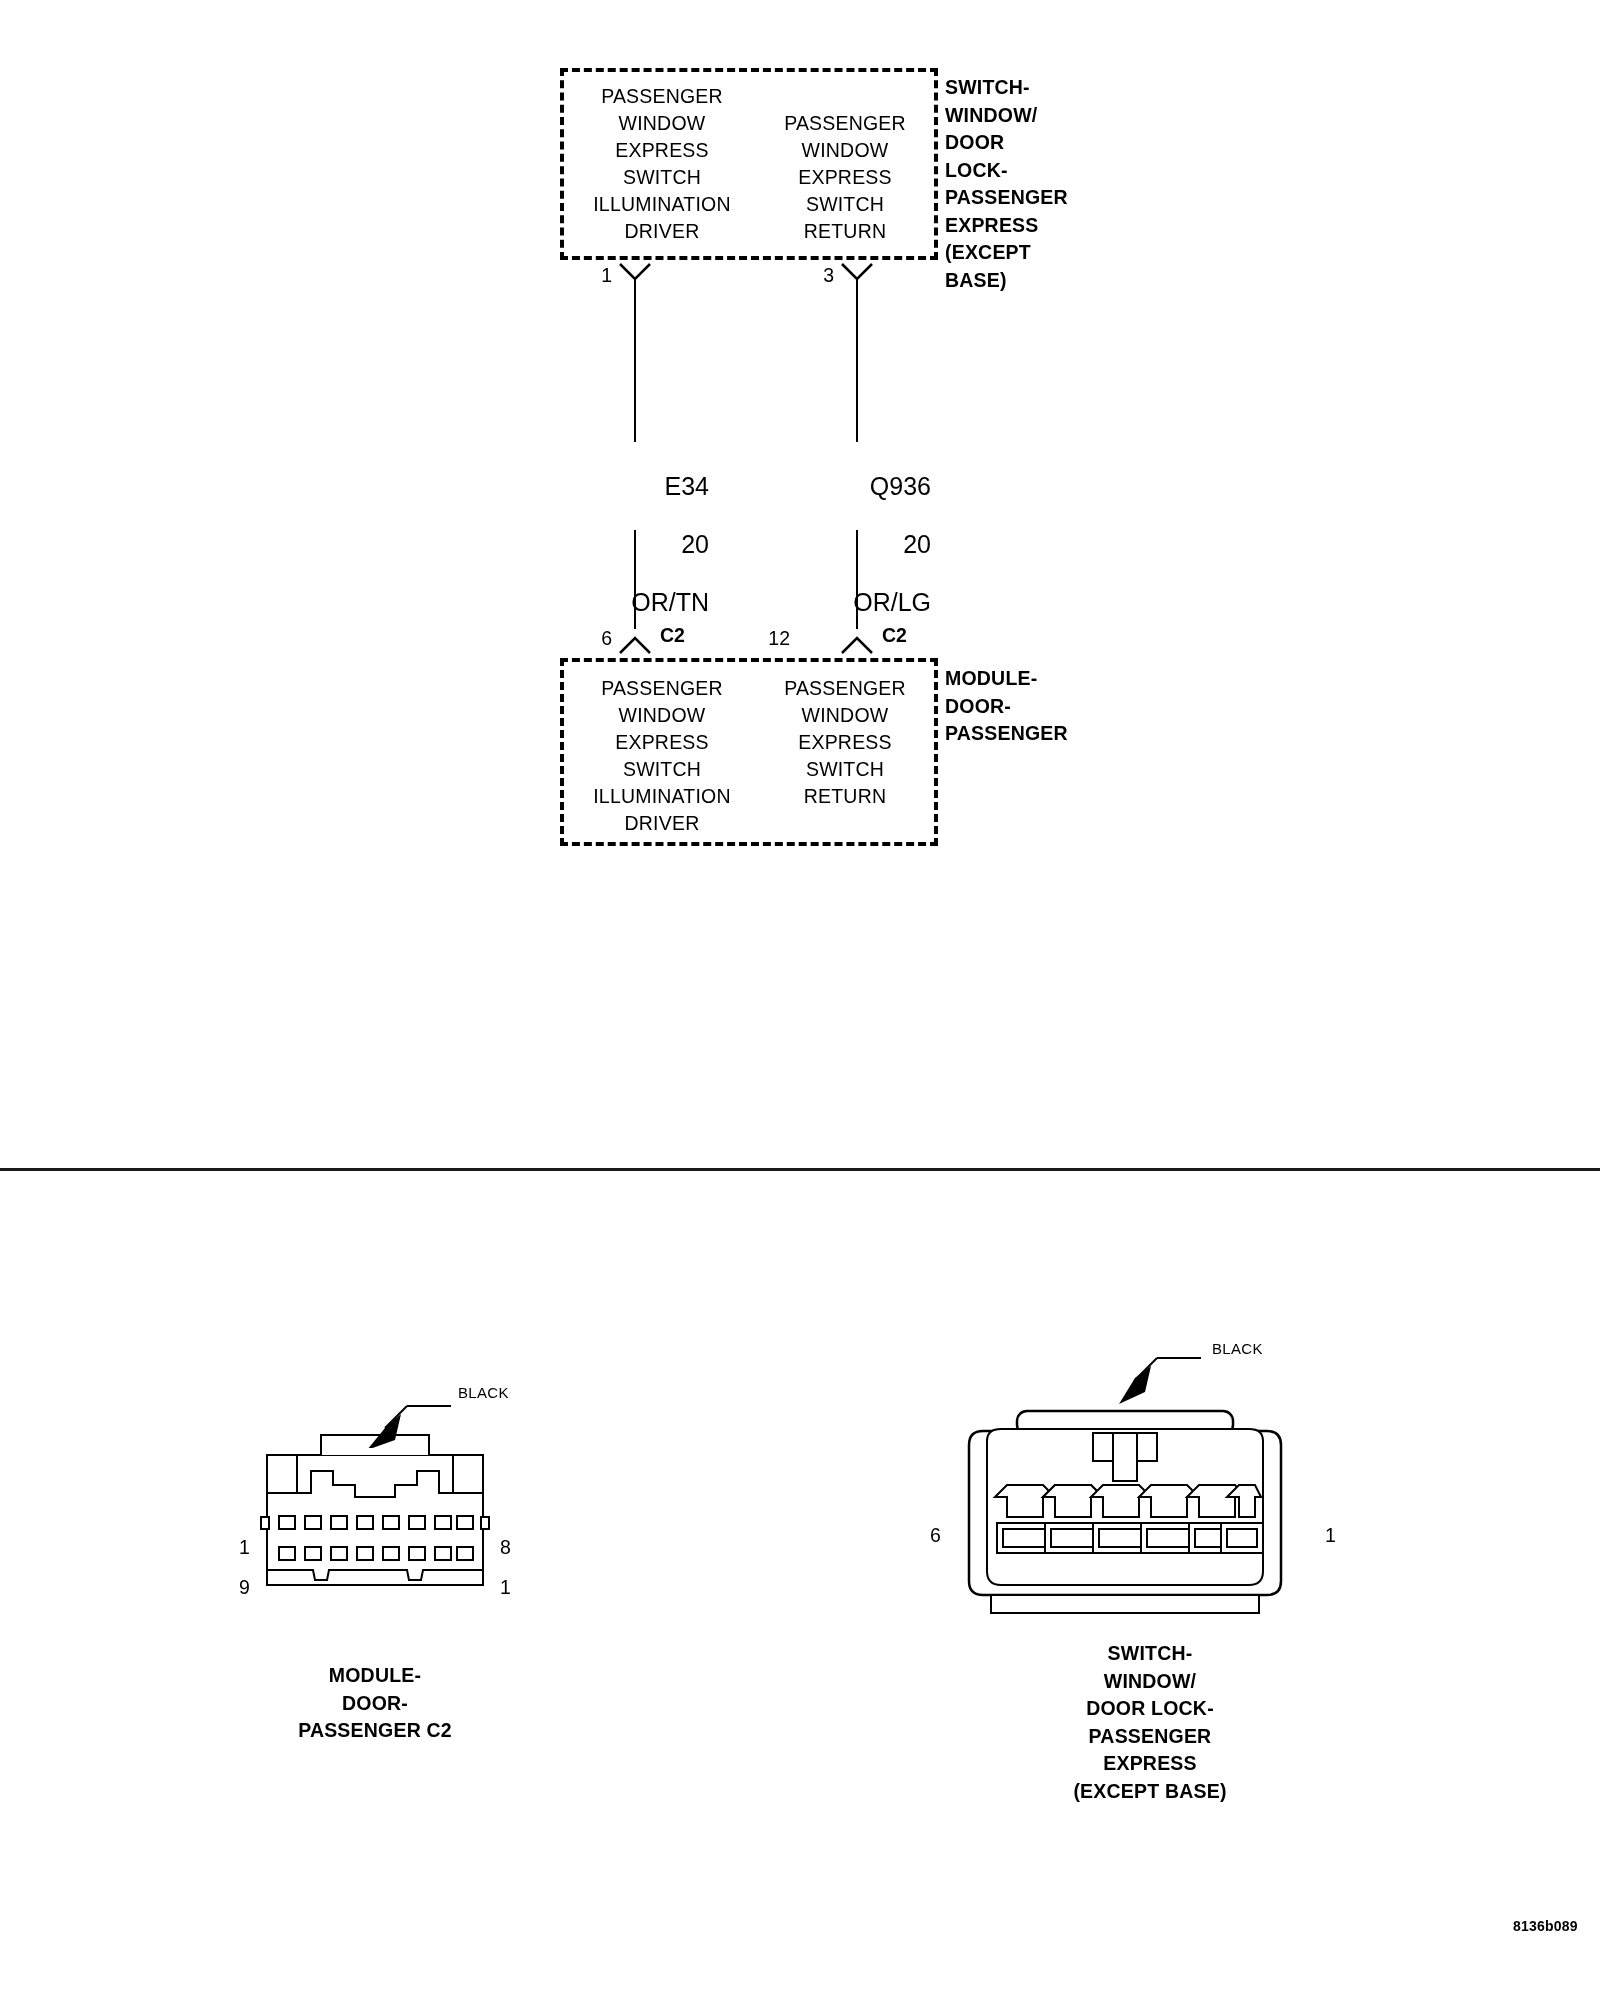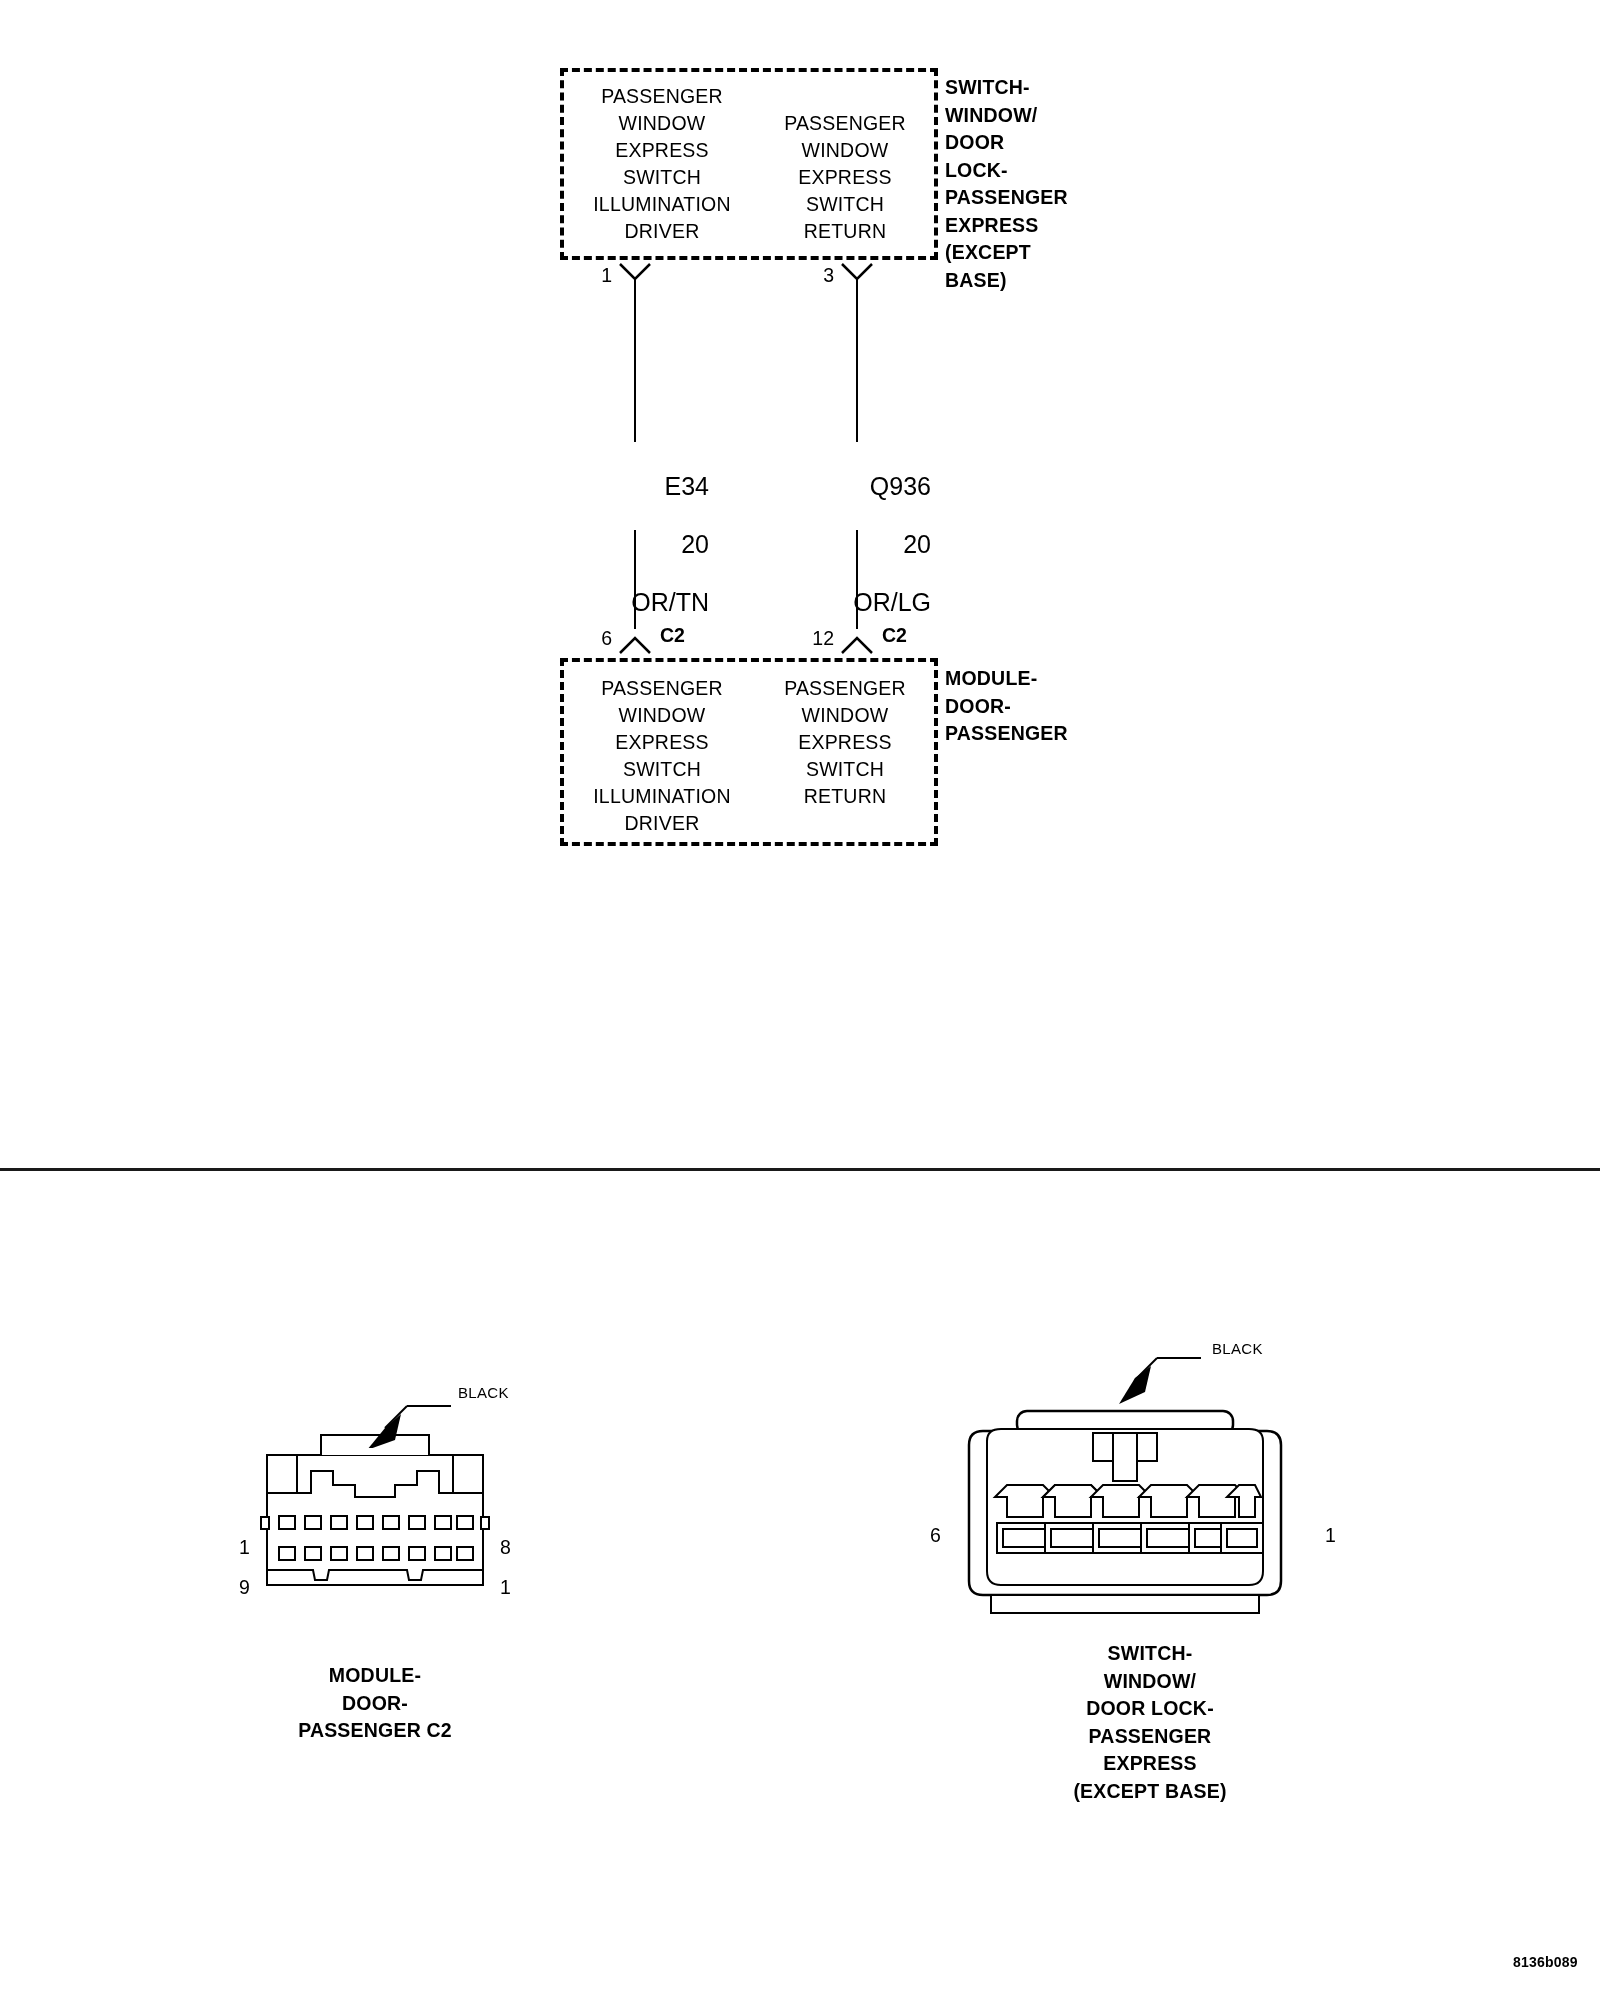--- a/index.html
+++ b/index.html
@@ -164,21 +164,21 @@
   <div class="wire" style="left:856px; top:530px; height:99px;"></div>
 
   <div class="pin-num" style="left:590px; top:627px; width:22px;">6</div>
   <div class="abs" style="left:618px; top:629px;">
     <svg width="34" height="26" viewBox="0 0 34 26">
       <path d="M2 24 L17 9 L32 24" stroke="#000" stroke-width="2.5" fill="none"></path>
     </svg>
   </div>
   <div class="conn-tag" style="left:660px; top:624px;">C2</div>
 
-  <div class="pin-num" style="left:802px; top:627px; width:32px;">12</div>
+  <div class="pin-num" style="left:758px; top:627px; width:32px;">12</div>
   <div class="abs" style="left:840px; top:629px;">
     <svg width="34" height="26" viewBox="0 0 34 26">
       <path d="M2 24 L17 9 L32 24" stroke="#000" stroke-width="2.5" fill="none"></path>
     </svg>
   </div>
   <div class="conn-tag" style="left:882px; top:624px;">C2</div>
 
   <div class="comp-box" style="left:560px; top:658px; width:378px; height:188px;"></div>
 
   <div class="pin-col" style="left:572px; top:675px; width:180px;">PASSENGER
@@ -315,15 +315,15 @@
   <div class="pin-index" style="left:930px; top:1524px;">6</div>
   <div class="pin-index" style="left:1325px; top:1524px;">1</div>
 
   <div class="conn-caption" style="left:1000px; top:1640px; width:300px;">SWITCH-
 WINDOW/
 DOOR LOCK-
 PASSENGER
 EXPRESS
 (EXCEPT BASE)</div>
 
-  <div class="refcode" style="left:1513px; top:1918px;margin-top:36px;">8136b089</div>
+  <div class="refcode" style="left:1513px; top:1918px;">8136b089</div>
 
 </div>
 
 </body></html>

